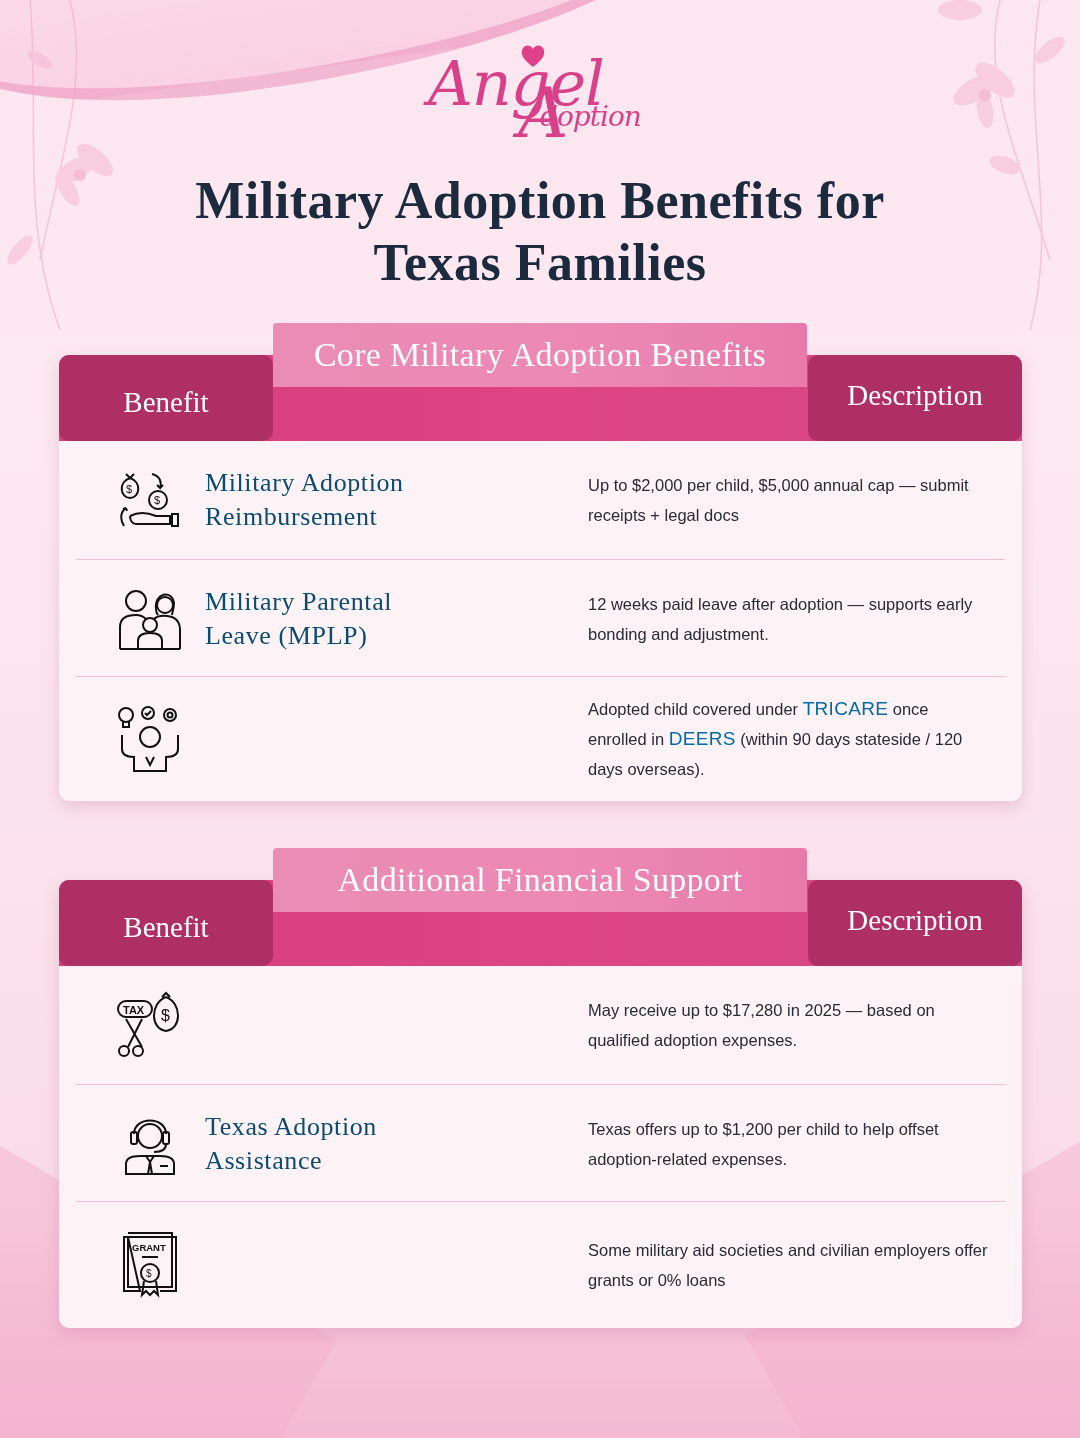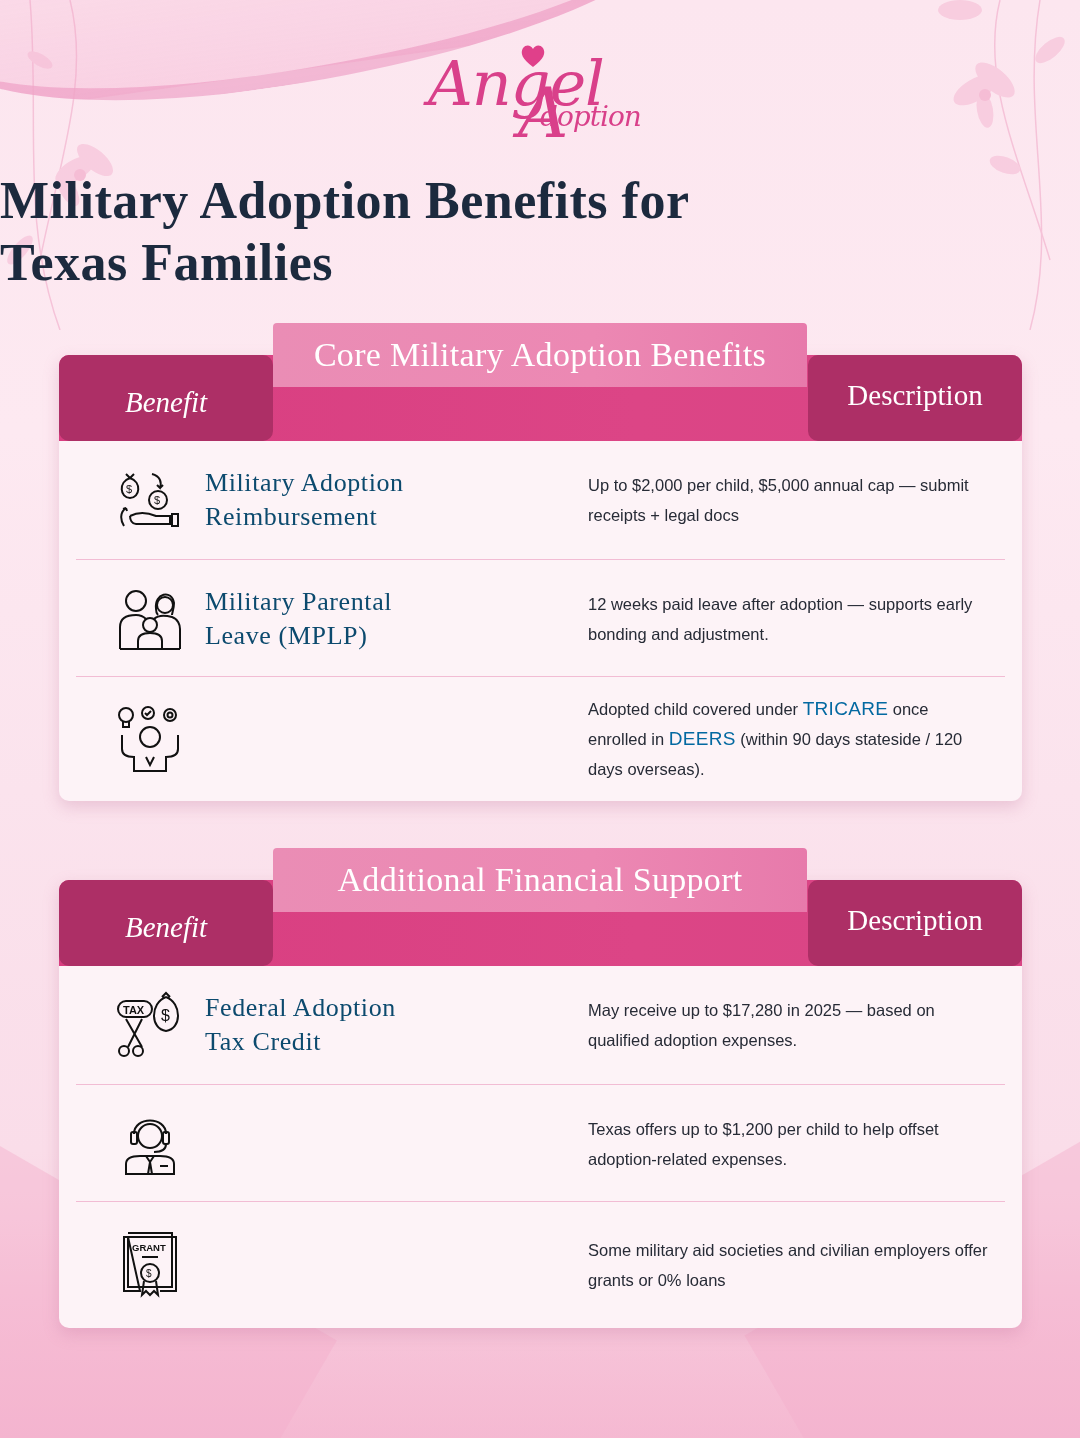--- a/index.html
+++ b/index.html
@@ -52,21 +52,21 @@
       font-size: 28px; color: #d9408a; letter-spacing: -1px;
     }
     .logo-bigA {
       position: absolute; left: 98px; top: 38px;
       font-family: "DejaVu Serif", serif; font-style: italic;
       font-size: 70px; color: #d9408a; line-height: 1;
     }
 
     .page-title {
       position: absolute; left: 0; top: 170px; width: 1080px;
-      text-align: left; font-family: "Liberation Serif", serif;
+      text-align: center; font-family: "Liberation Serif", serif;
       font-size: 52px; line-height: 62px; color: #1c2a3e; font-weight: 600;
       letter-spacing: 0.5px;
     }
 
     .card {
       position: absolute; left: 59px; width: 963px;
       background: #fdf3f7; border-radius: 10px;
       box-shadow: 0 6px 16px rgba(190,110,150,0.28);
     }
     .card-header {
@@ -75,21 +75,21 @@
       border-radius: 10px 10px 0 0;
     }
     .hdr-col {
       position: absolute; top: 0; height: 86px; width: 214px;
       background: #ad2f66; border-radius: 10px;
       color: #fff; font-family: "Liberation Serif", serif; font-size: 29px;
       display: flex; align-items: center; justify-content: center;
     }
     .hdr-col.left { left: 0; }
     .hdr-col.right { right: 0; }
-    .hdr-col.left span { margin-top: 8px; font-style: italic; }
+    .hdr-col.left span { margin-top: 8px; }
     .hdr-col.right span { margin-top: -6px; }
     .section-tab {
       position: absolute; left: 214px; top: -32px; width: 534px; height: 64px;
       background: linear-gradient(90deg, #ea8db5, #ec88b3 60%, #e77aab);
       border-radius: 4px 4px 0 0;
       color: #fff; font-family: "Liberation Serif", serif; font-size: 34px;
       display: flex; align-items: center; justify-content: center;
       letter-spacing: 0.3px;
     }
 
@@ -245,38 +245,38 @@
   <div class="row" style="top:86px;">
     <svg class="row-icon" viewBox="0 0 68 68" fill="none" stroke="#111" stroke-width="2">
       <rect x="2" y="10" width="34" height="16" rx="8"></rect>
       <text x="7" y="23" font-size="11" font-weight="bold" fill="#111" stroke="none" font-family="Liberation Sans, sans-serif">TAX</text>
       <path d="M46 6 l4 -4 l4 4 M50 6 C 34 12, 34 38, 50 40 C 66 38, 66 12, 50 6"></path>
       <text x="45" y="30" font-size="16" fill="#111" stroke="none" font-family="Liberation Sans, sans-serif">$</text>
       <path d="M10 28 L 26 56 M 26 28 L 12 56"></path>
       <circle cx="8" cy="60" r="5"></circle>
       <circle cx="22" cy="60" r="5"></circle>
     </svg>
-    <div class="row-title">
-      <span>Federal Adoption</span><br><span>Tax Credit</span>
-    </div>
     <div class="row-desc">May receive up to $17,280 in 2025 — based on qualified adoption expenses.</div>
   </div>
   <div class="row-divider" style="top:204px;"></div>
 
   <div class="row" style="top:205px;">
     <svg class="row-icon" viewBox="0 0 68 68" fill="none" stroke="#111" stroke-width="2">
       <path d="M18 24 C 18 6, 50 6, 50 24"></path>
       <rect x="15" y="22" width="6" height="12" rx="2"></rect>
       <rect x="47" y="22" width="6" height="12" rx="2"></rect>
       <circle cx="34" cy="26" r="12"></circle>
       <path d="M50 34 C 50 40, 44 42, 38 42"></path>
       <path d="M10 64 L 10 54 C 10 48, 16 46, 24 46 L 44 46 C 52 46, 58 48, 58 54 L 58 64 Z"></path>
       <path d="M30 46 L 34 52 L 38 46 M34 52 L 32 64 M34 52 L 36 64"></path>
       <path d="M44 56 L 52 56"></path>
     </svg>
+    <div class="row-title">
+      <span>Texas Adoption</span><br><span>Assistance</span>
+    </div>
     <div class="row-desc">Texas offers up to $1,200 per child to help offset adoption-related expenses.</div>
   </div>
   <div class="row-divider" style="top:321px;"></div>
 
   <div class="row" style="top:322px; height:126px;">
     <svg class="row-icon" viewBox="0 0 68 68" fill="none" stroke="#111" stroke-width="2">
       <path d="M12 2 L 56 2 L 56 6 L 60 6 L 60 60 L 44 60 M 24 60 L 8 60 L 8 6 L 12 6 Z"></path>
       <rect x="12" y="6" width="44" height="50"></rect>
       <text x="16" y="20" font-size="9.5" font-weight="bold" fill="#111" stroke="none" font-family="Liberation Sans, sans-serif">GRANT</text>
       <path d="M26 26 L 42 26"></path>

